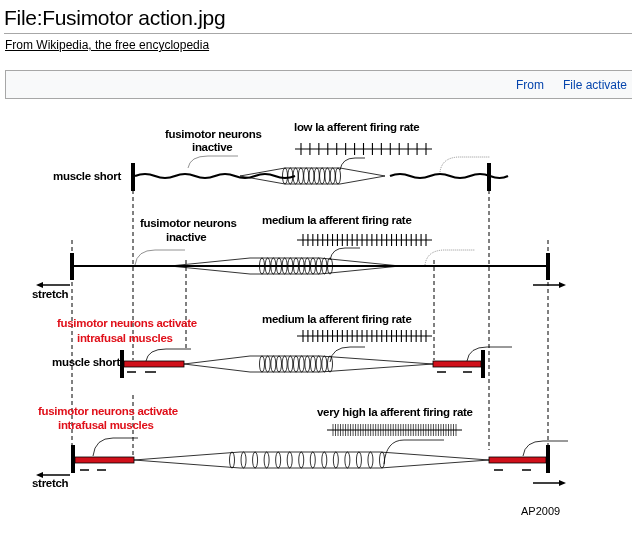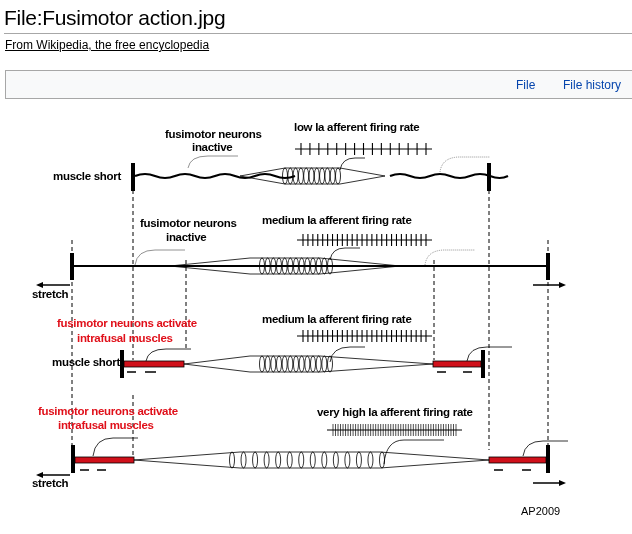--- a/index.html
+++ b/index.html
@@ -15,22 +15,22 @@
   .blk { fill:#000; }
 </style>
 </head>
 <body>
 
 <div class="title">File:Fusimotor action.jpg</div>
 <div class="title-rule"></div>
 <div class="tagline">From Wikipedia, the free encyclopedia</div>
 
 <div class="tabbar">
-  <span class="tab" style="left:510px">File</span>
-  <span class="tab" style="left:557px">File history</span>
+  <span class="tab" style="left:510px">From</span>
+  <span class="tab" style="left:557px">File activate</span>
 </div>
 
 <svg class="diagram" width="632" height="426" viewBox="0 108 632 426" xmlns="http://www.w3.org/2000/svg">
 
   <g stroke="#000" stroke-width="1" stroke-dasharray="4,3">
     <line x1="133" y1="190" x2="133" y2="360"></line>
     <line x1="489" y1="190" x2="489" y2="450"></line>
     <line x1="72" y1="240" x2="72" y2="445"></line>
     <line x1="548" y1="240" x2="548" y2="445"></line>
     <line x1="186" y1="260" x2="186" y2="350"></line>

